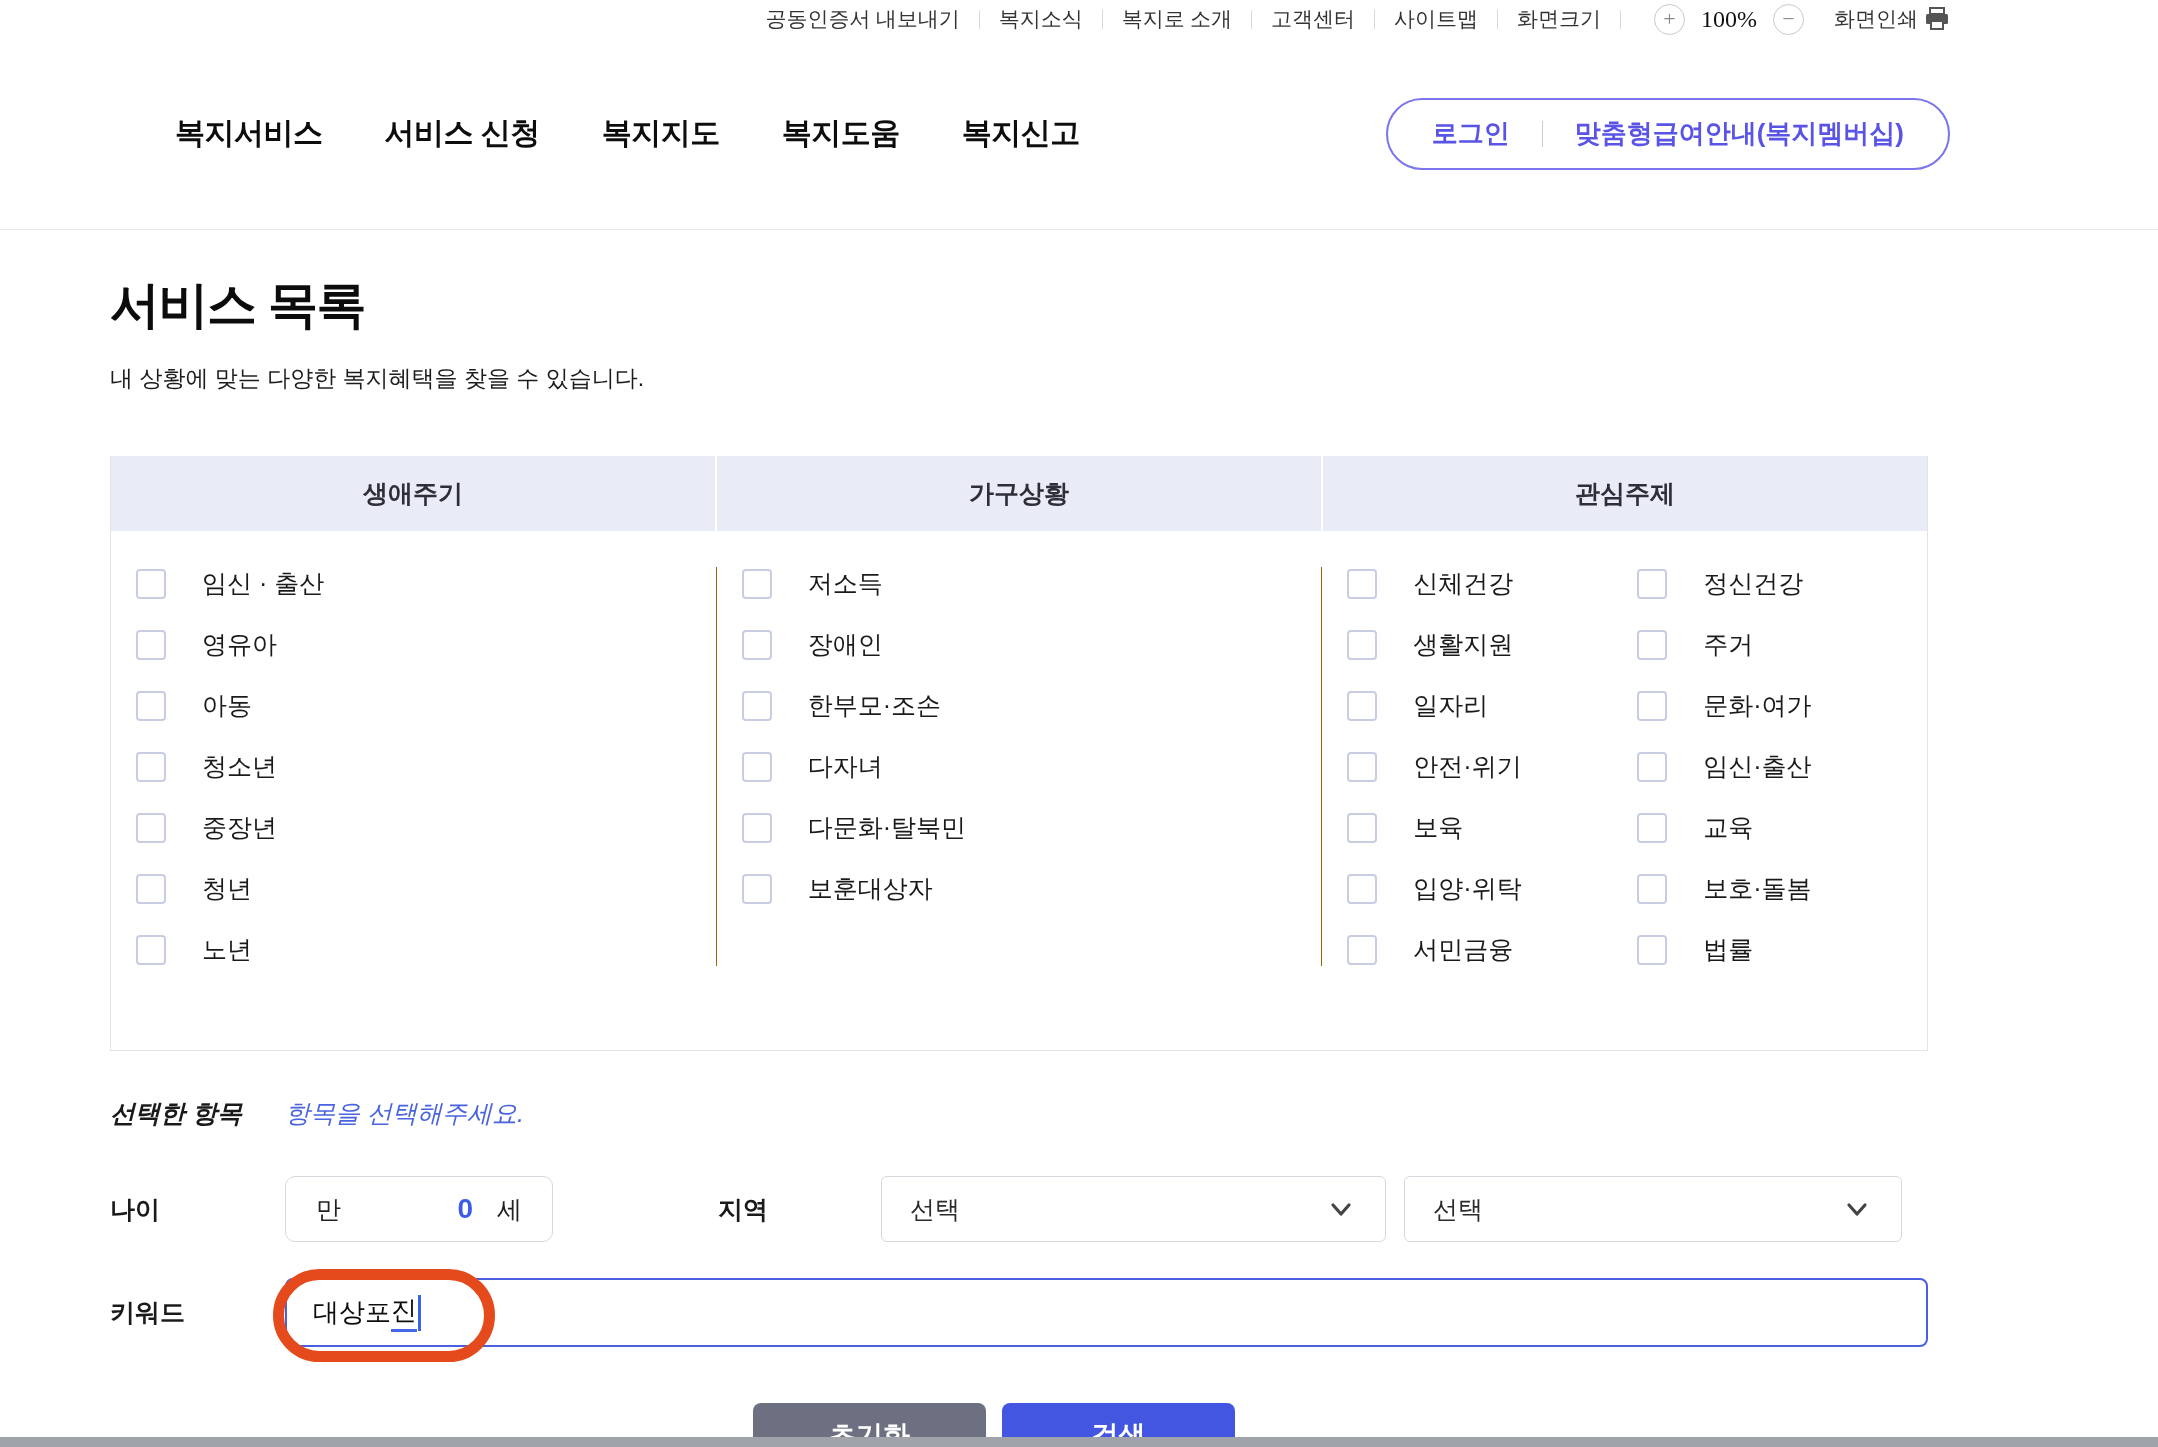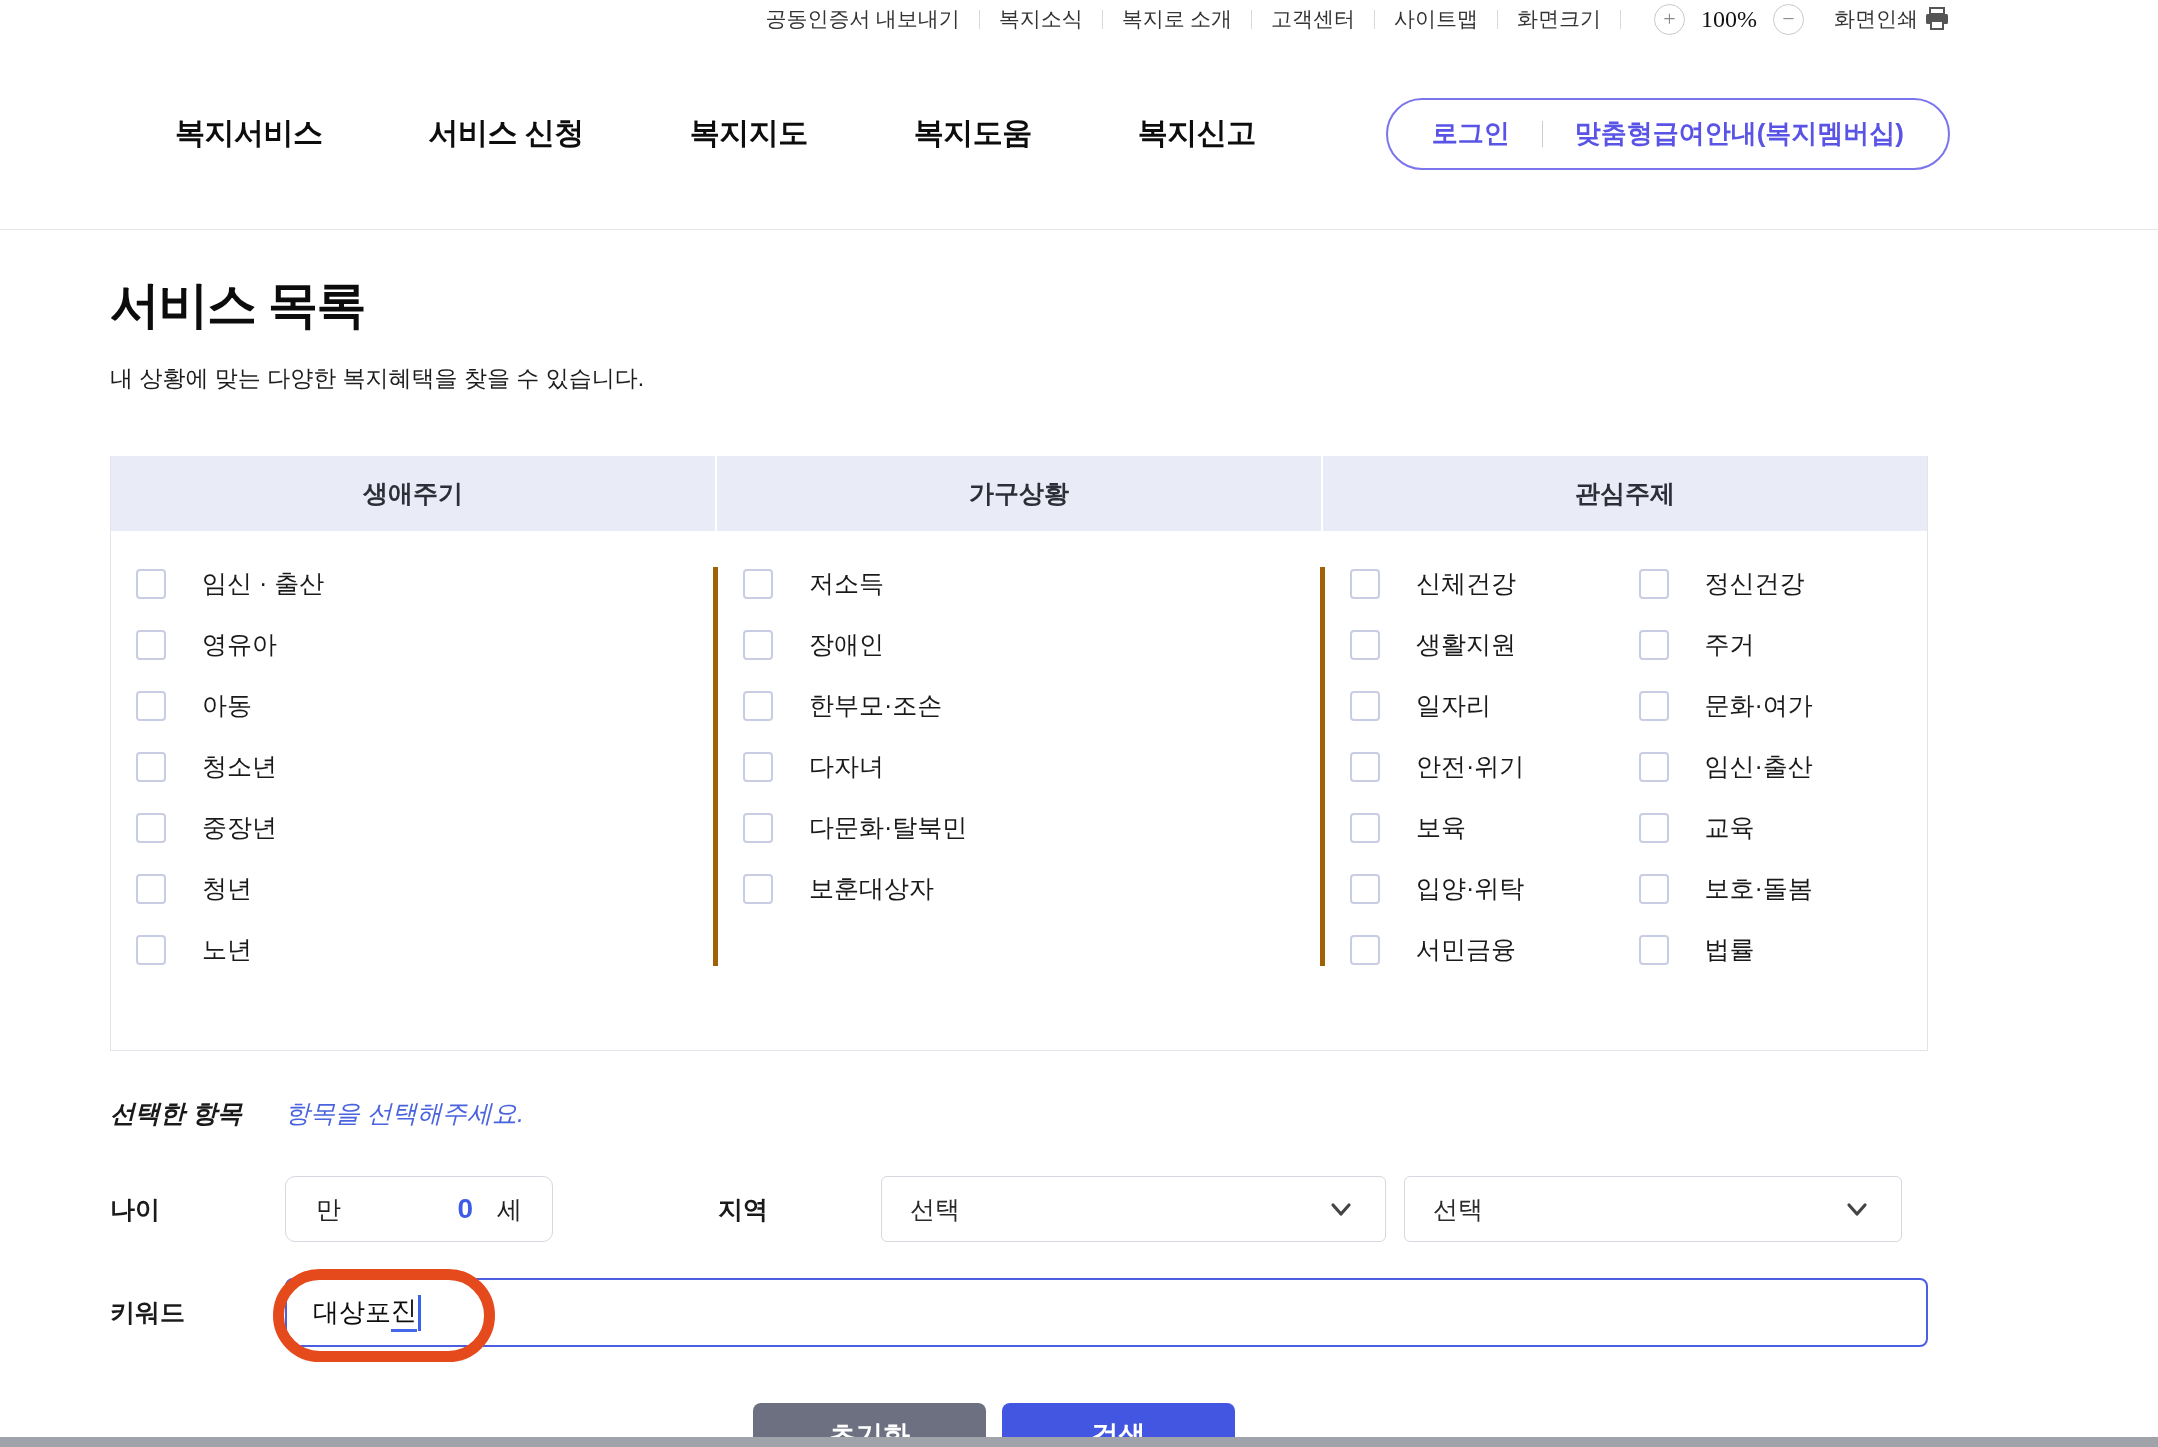--- a/index.html
+++ b/index.html
@@ -27,21 +27,21 @@
   
   .header {
     height:192px; border-bottom:1px solid #e6e6e6;
     display:flex; align-items:center; padding:0 208px 0 105px;
   }
   .logo { position:relative; width:170px; height:130px; cursor:pointer; flex:none; }
   .logo-text { font-size:46px; font-weight:700; letter-spacing:-1px; position:absolute; top:14px; left:8px; white-space:nowrap; }
   .logo-b { color:#55b5f1; }
   .logo-g { color:#8d8d8d; }
   .logo svg { position:absolute; left:0; top:66px; }
-  .nav { display:flex; gap:106px; margin-left:70px; font-size:30px; font-weight:800; color:#0d0d0d; letter-spacing:-0.5px; }
+  .nav { display:flex; gap:62px; margin-left:70px; font-size:30px; font-weight:800; color:#0d0d0d; letter-spacing:-0.5px; }
   .nav .nav-item { cursor:pointer; white-space:nowrap; }
   .login-pill {
     margin-left:auto; height:72px; border:2px solid #7b74ec; border-radius:44px;
     display:flex; align-items:center; padding:0 44px; gap:32px;
     color:#5a54e6; font-weight:700; font-size:26px; cursor:default; background:#fff;
   }
   .login-pill .plink { cursor:pointer; white-space:nowrap; }
   .pill-sep { width:1px; height:26px; background:#ccc; }
   
   .content { padding:0 230px 0 110px; }
@@ -50,21 +50,21 @@
   
   .filter-table { margin-top:62px; border:1px solid #e2e4ec; border-top:none; }
   .filter-head { display:flex; background:#fff; height:75px; }
   .head-cell {
     flex:1; background:#e9ebf7; display:flex; align-items:center; justify-content:center;
     font-size:25px; font-weight:700; color:#2e2e38;
   }
   .head-cell + .head-cell { margin-left:2px; }
   .filter-body { display:flex; align-items:stretch; padding:36px 0 84px; }
   .fcol { flex:1; padding-left:25px; }
-  .fcol + .fcol { border-left:5px solid #a16207; }
+  .fcol + .fcol { border-left:1px solid #a16207; }
   .check-list { display:flex; flex-direction:column; gap:28px; }
   .two-col { display:grid; grid-template-columns:1fr 1fr; row-gap:28px; }
   .check-item { display:flex; align-items:center; gap:36px; font-size:25px; color:#1a1a1a; cursor:pointer; }
   .checkbox { width:30px; height:30px; border:2px solid #c9cde4; border-radius:4px; background:#fff; flex:none; }
   
   .form-row { display:flex; align-items:center; }
   .row-selected { margin-top:46px;font-style:italic; }
   .row-age { margin-top:46px; }
   .row-keyword { margin-top:36px; }
   .flabel { width:175px; font-size:25px; font-weight:700; color:#1a1a1a; flex:none; }

